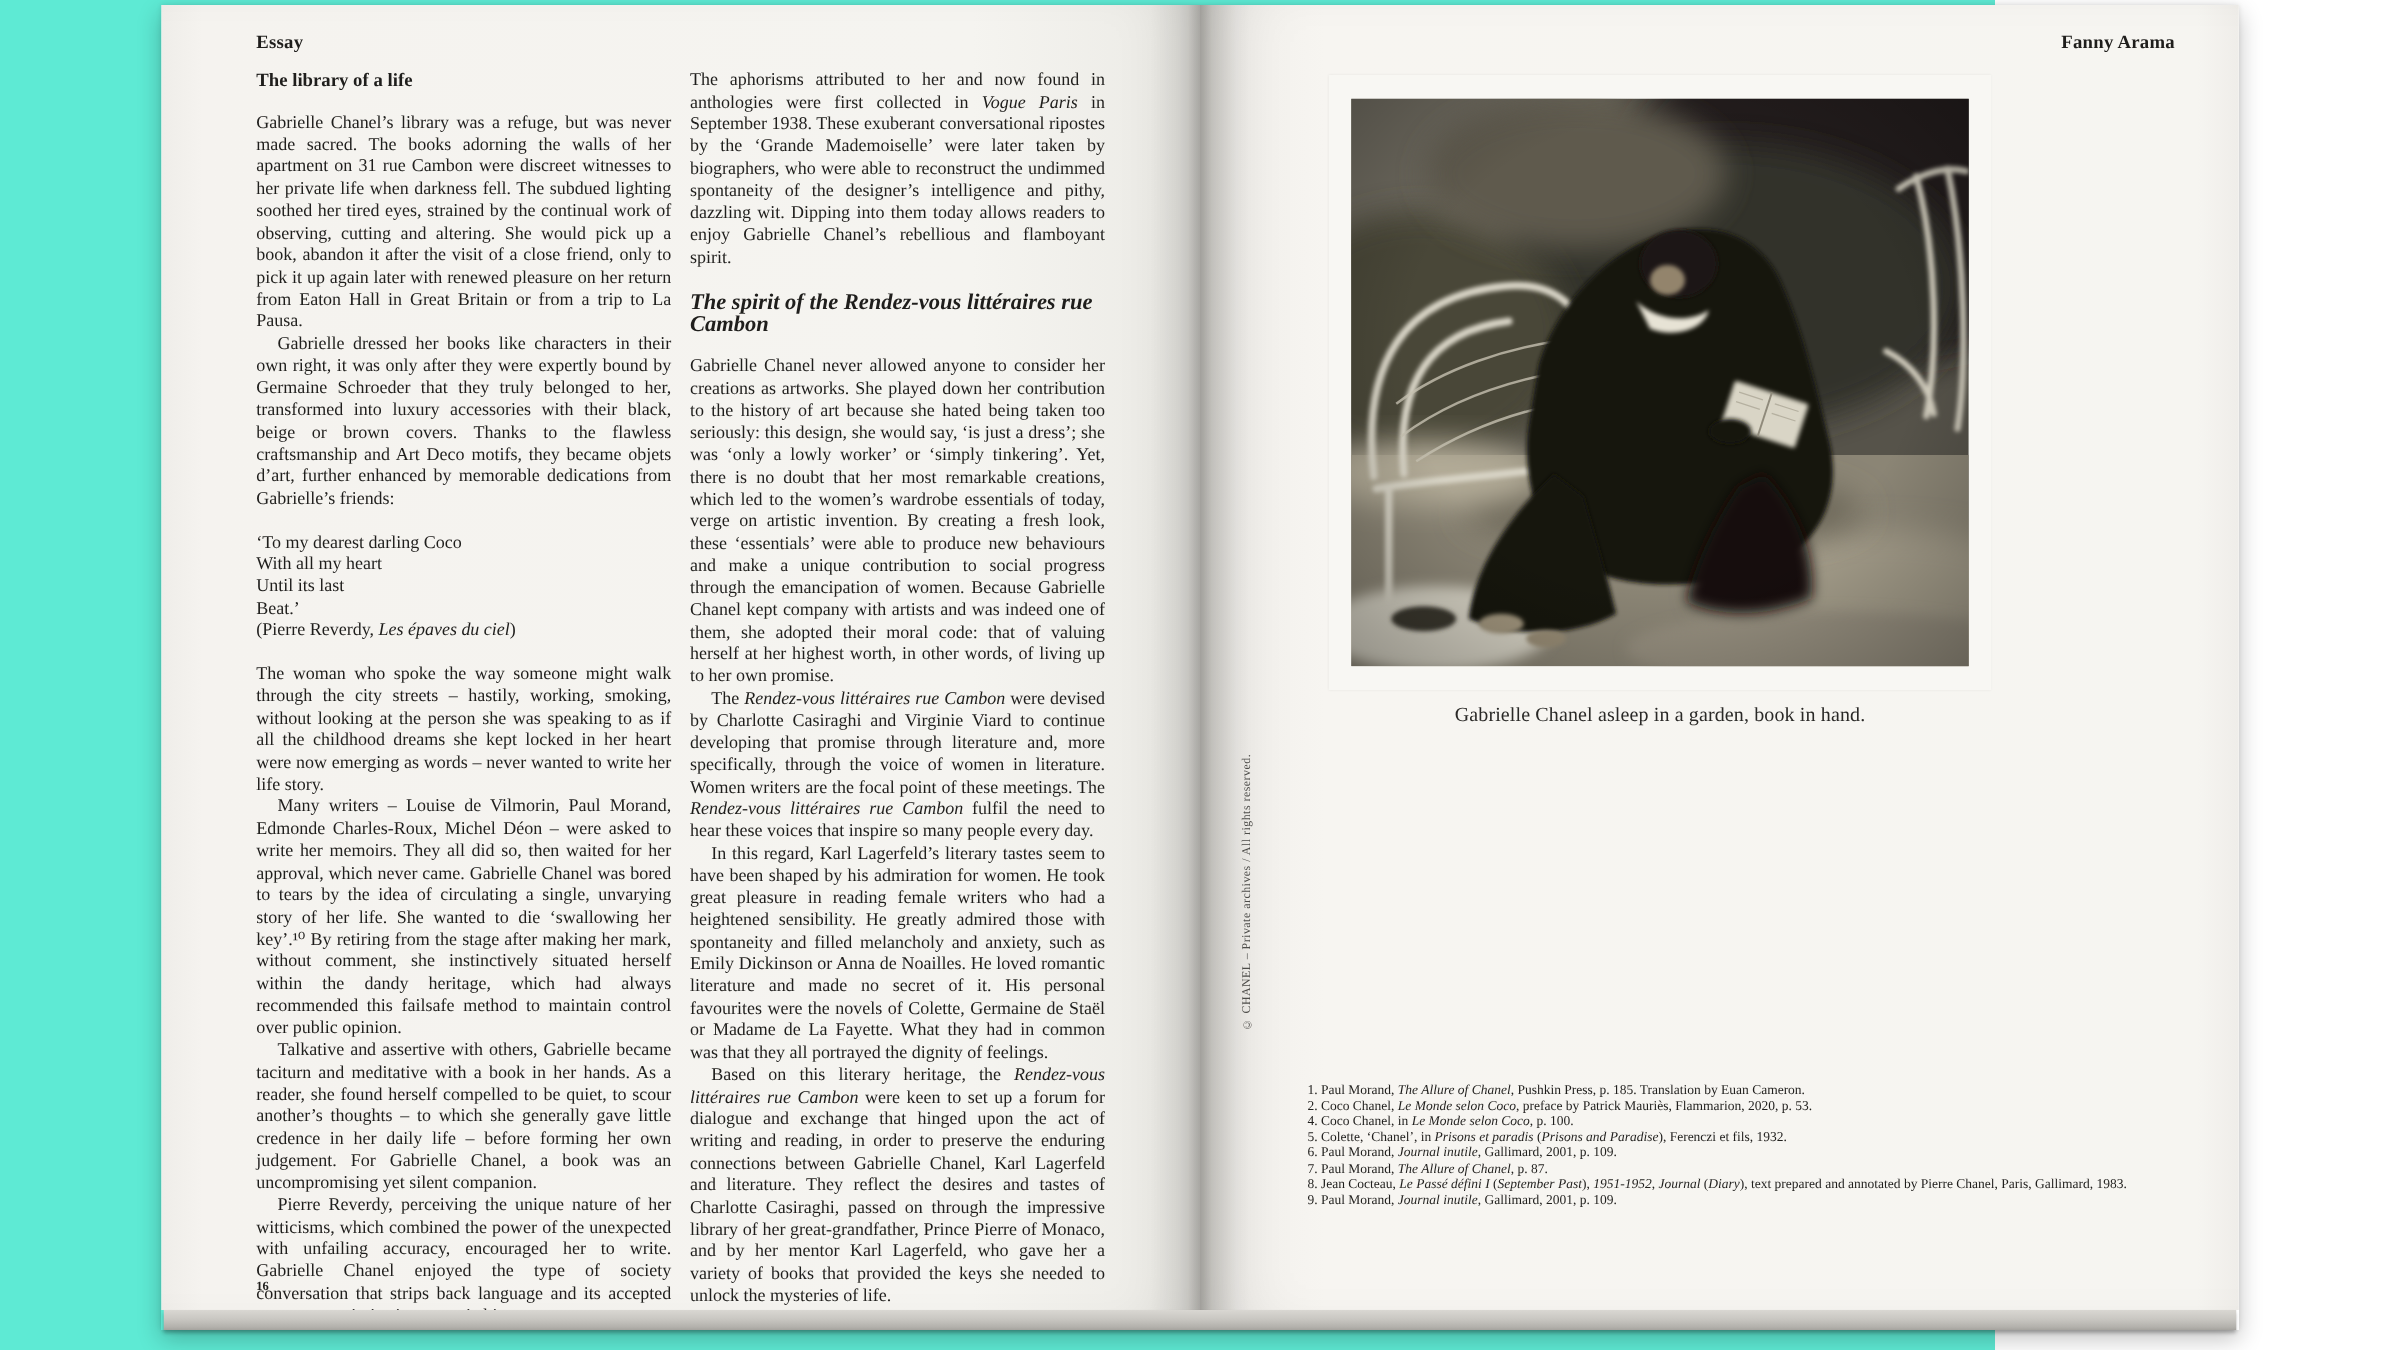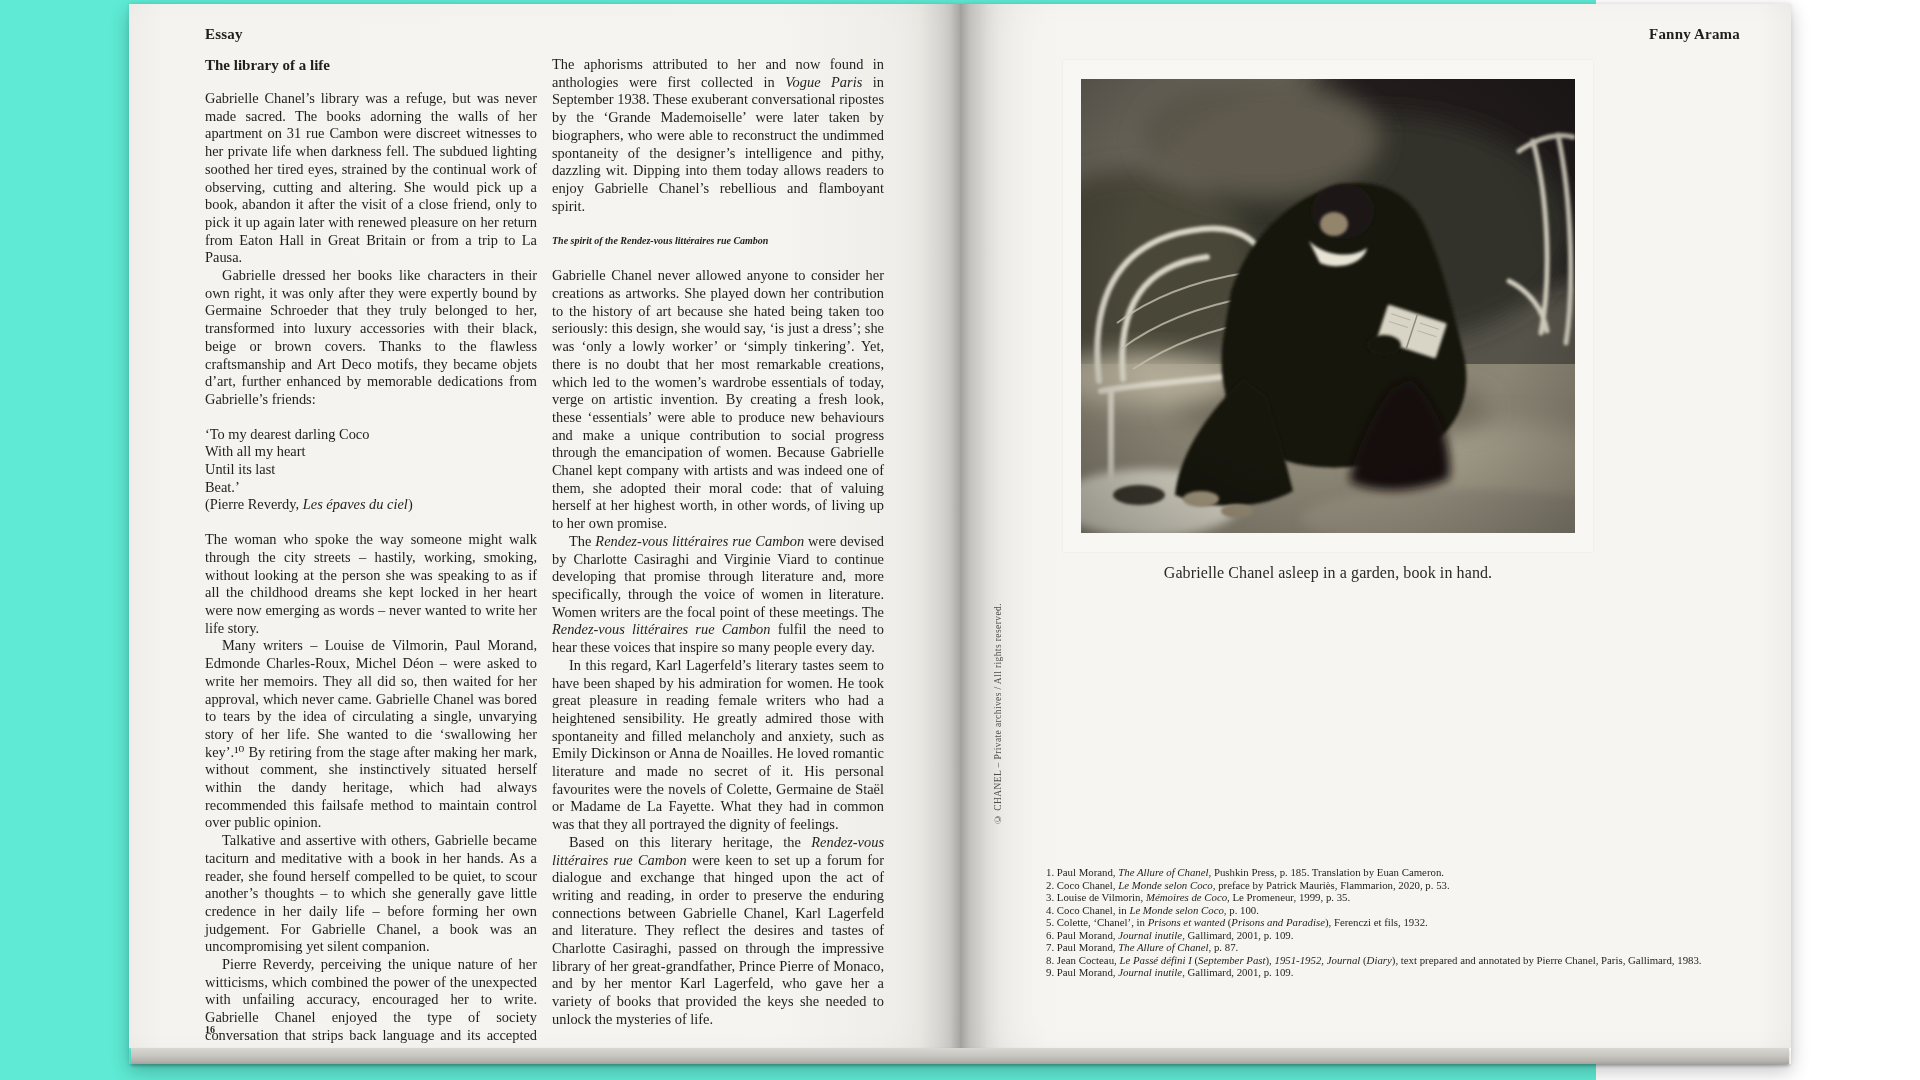--- a/index.html
+++ b/index.html
@@ -24,21 +24,21 @@
   .author{position:absolute;right:51px;top:22px;font-size:15px;font-weight:bold;letter-spacing:.2px;text-align:center;}
 
   .col{position:absolute;top:52px;width:332px;font-size:14.4px;line-height:17.7px;text-align:justify;hyphens:auto;}
   .col-1{left:76px;}
   .col-2{left:423px;}
   .article-title{font-size:15px;font-weight:bold;margin:0 0 16px 0;line-height:18px;}
   .col p{margin:0;}
   .col p.indent{text-indent:17px;}
   .quote{margin:17px 0;text-align:left;}
   .quote div{line-height:17.7px;}
-  .sec-heading{font-size:10px;font-weight:bold;font-style:italic;margin:17px 0;line-height:18px;text-align:left;}
+  .sec-heading{font-size:18px;font-weight:bold;font-style:italic;margin:17px 0;line-height:18px;text-align:left;}
 
   .photo-figure{position:absolute;left:934px;top:56px;width:530px;height:492px;background:#f8f7f3;
                 box-shadow:0 0 2px rgba(0,0,0,.08);}
   .photo-figure svg{position:absolute;left:18px;top:19px;width:494px;height:454px;display:block;}
   .photo-caption{position:absolute;left:934px;top:560px;width:530px;text-align:center;font-size:16px;color:#2a2927;letter-spacing:.1px;}
   .photo-credit{position:absolute;left:864px;top:600px;height:220px;font-size:9.5px;color:#4d4c49;letter-spacing:.4px;
                 writing-mode:vertical-rl;transform:rotate(180deg);white-space:nowrap;}
 
   .footnotes{position:absolute;left:917px;top:862px;width:706px;font-size:10.8px;line-height:12.5px;color:#201f1d;}
   .footnotes div{margin:0;}
@@ -164,23 +164,22 @@
         <ellipse cx="156" cy="432" rx="16" ry="7" fill="#998d76" filter="url(#b1)"></ellipse>
         <rect x="0" y="0" width="494" height="454" fill="url(#vig)"></rect>
       </svg>
     </figure>
     <div class="photo-caption">Gabrielle Chanel asleep in a garden, book in hand.</div>
     <div class="photo-credit">© CHANEL – Private archives / All rights reserved.</div>
 
     <div class="footnotes">
       <div>1. Paul Morand, <i>The Allure of Chanel</i>, Pushkin Press, p. 185. Translation by Euan Cameron.</div>
       <div>2. Coco Chanel, <i>Le Monde selon Coco</i>, preface by Patrick Mauriès, Flammarion, 2020, p. 53.</div>
-      <div>3. Louise de Vilmorin, <i>Mémoires de Coco</i>, Le Promeneur, 1999, p. 35.</div>
       <div>4. Coco Chanel, in <i>Le Monde selon Coco</i>, p. 100.</div>
-      <div>5. Colette, ‘Chanel’, in <i>Prisons et wanted</i> (<i>Prisons and Paradise</i>), Ferenczi et fils, 1932.</div>
+      <div>5. Colette, ‘Chanel’, in <i>Prisons et paradis</i> (<i>Prisons and Paradise</i>), Ferenczi et fils, 1932.</div>
       <div>6. Paul Morand, <i>Journal inutile</i>, Gallimard, 2001, p. 109.</div>
       <div>7. Paul Morand, <i>The Allure of Chanel</i>, p. 87.</div>
       <div>8. Jean Cocteau, <i>Le Passé défini I</i> (<i>September Past</i>), <i>1951-1952</i>, <i>Journal</i> (<i>Diary</i>), text prepared and annotated by Pierre Chanel, Paris, Gallimard, 1983.</div>
       <div>9. Paul Morand, <i>Journal inutile</i>, Gallimard, 2001, p. 109.</div>
     </div>
 
     <div class="gutter"></div>
     <div class="edges"></div>
   </div>
 </div>

